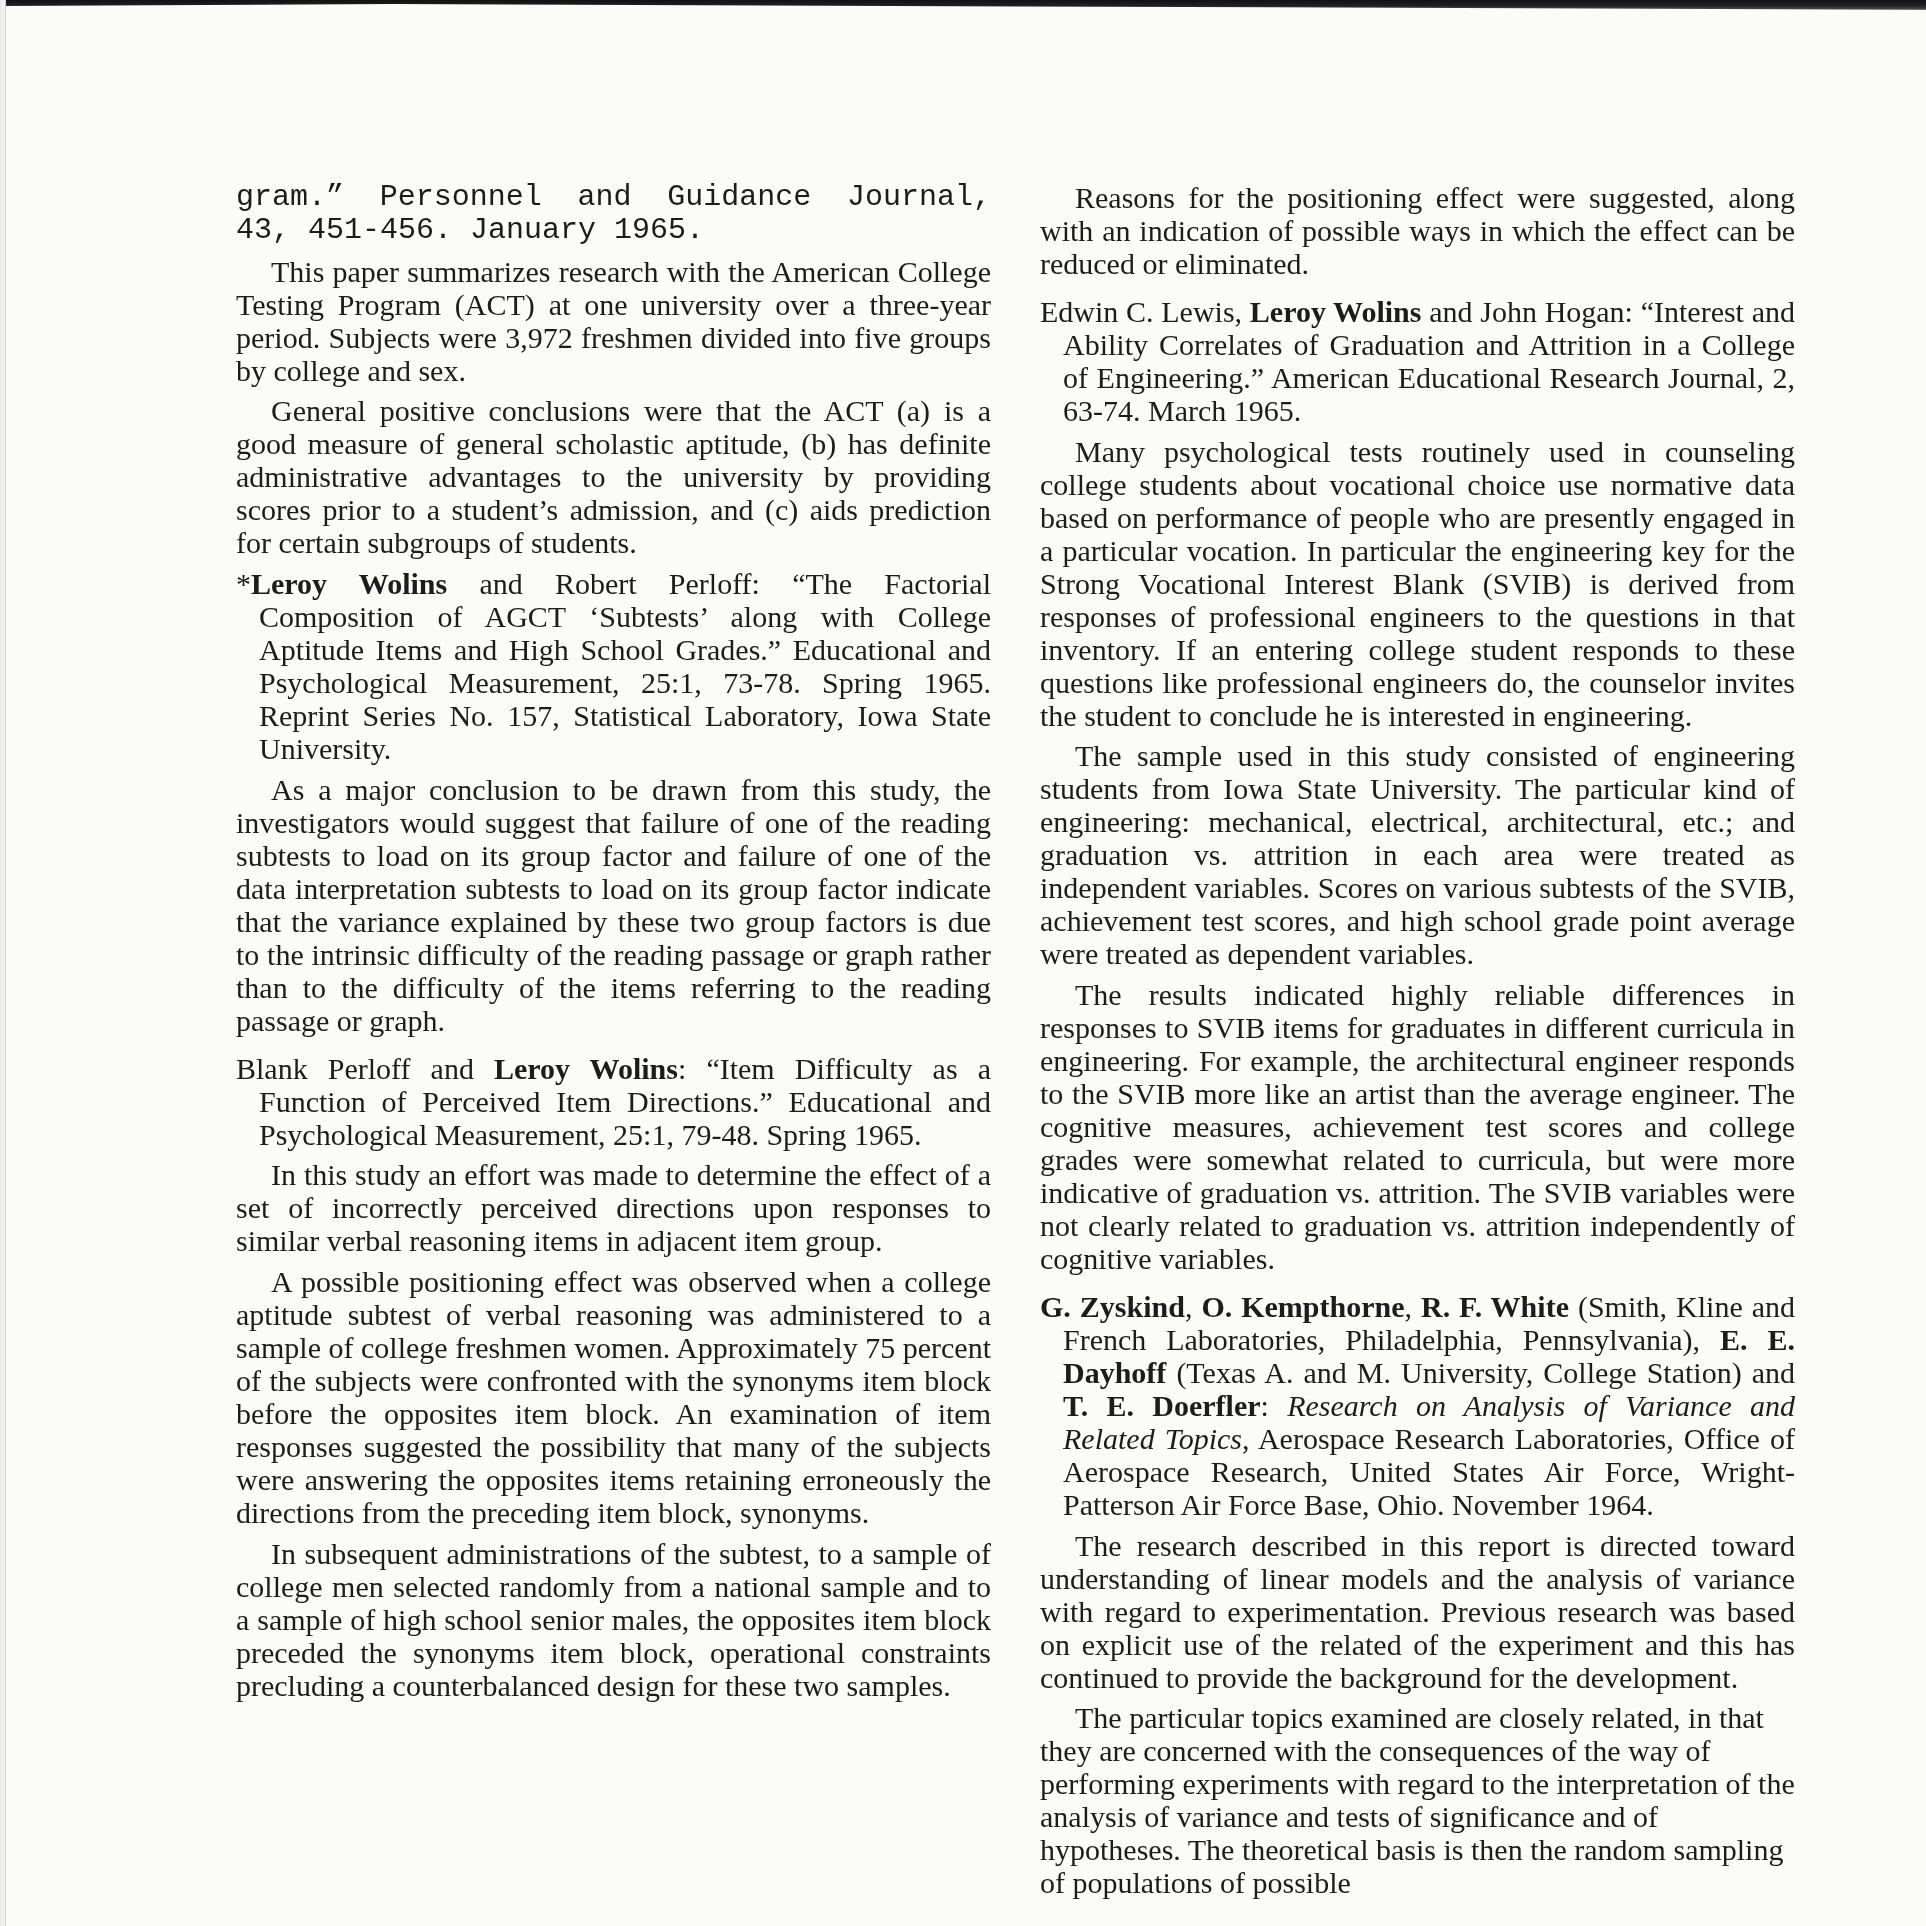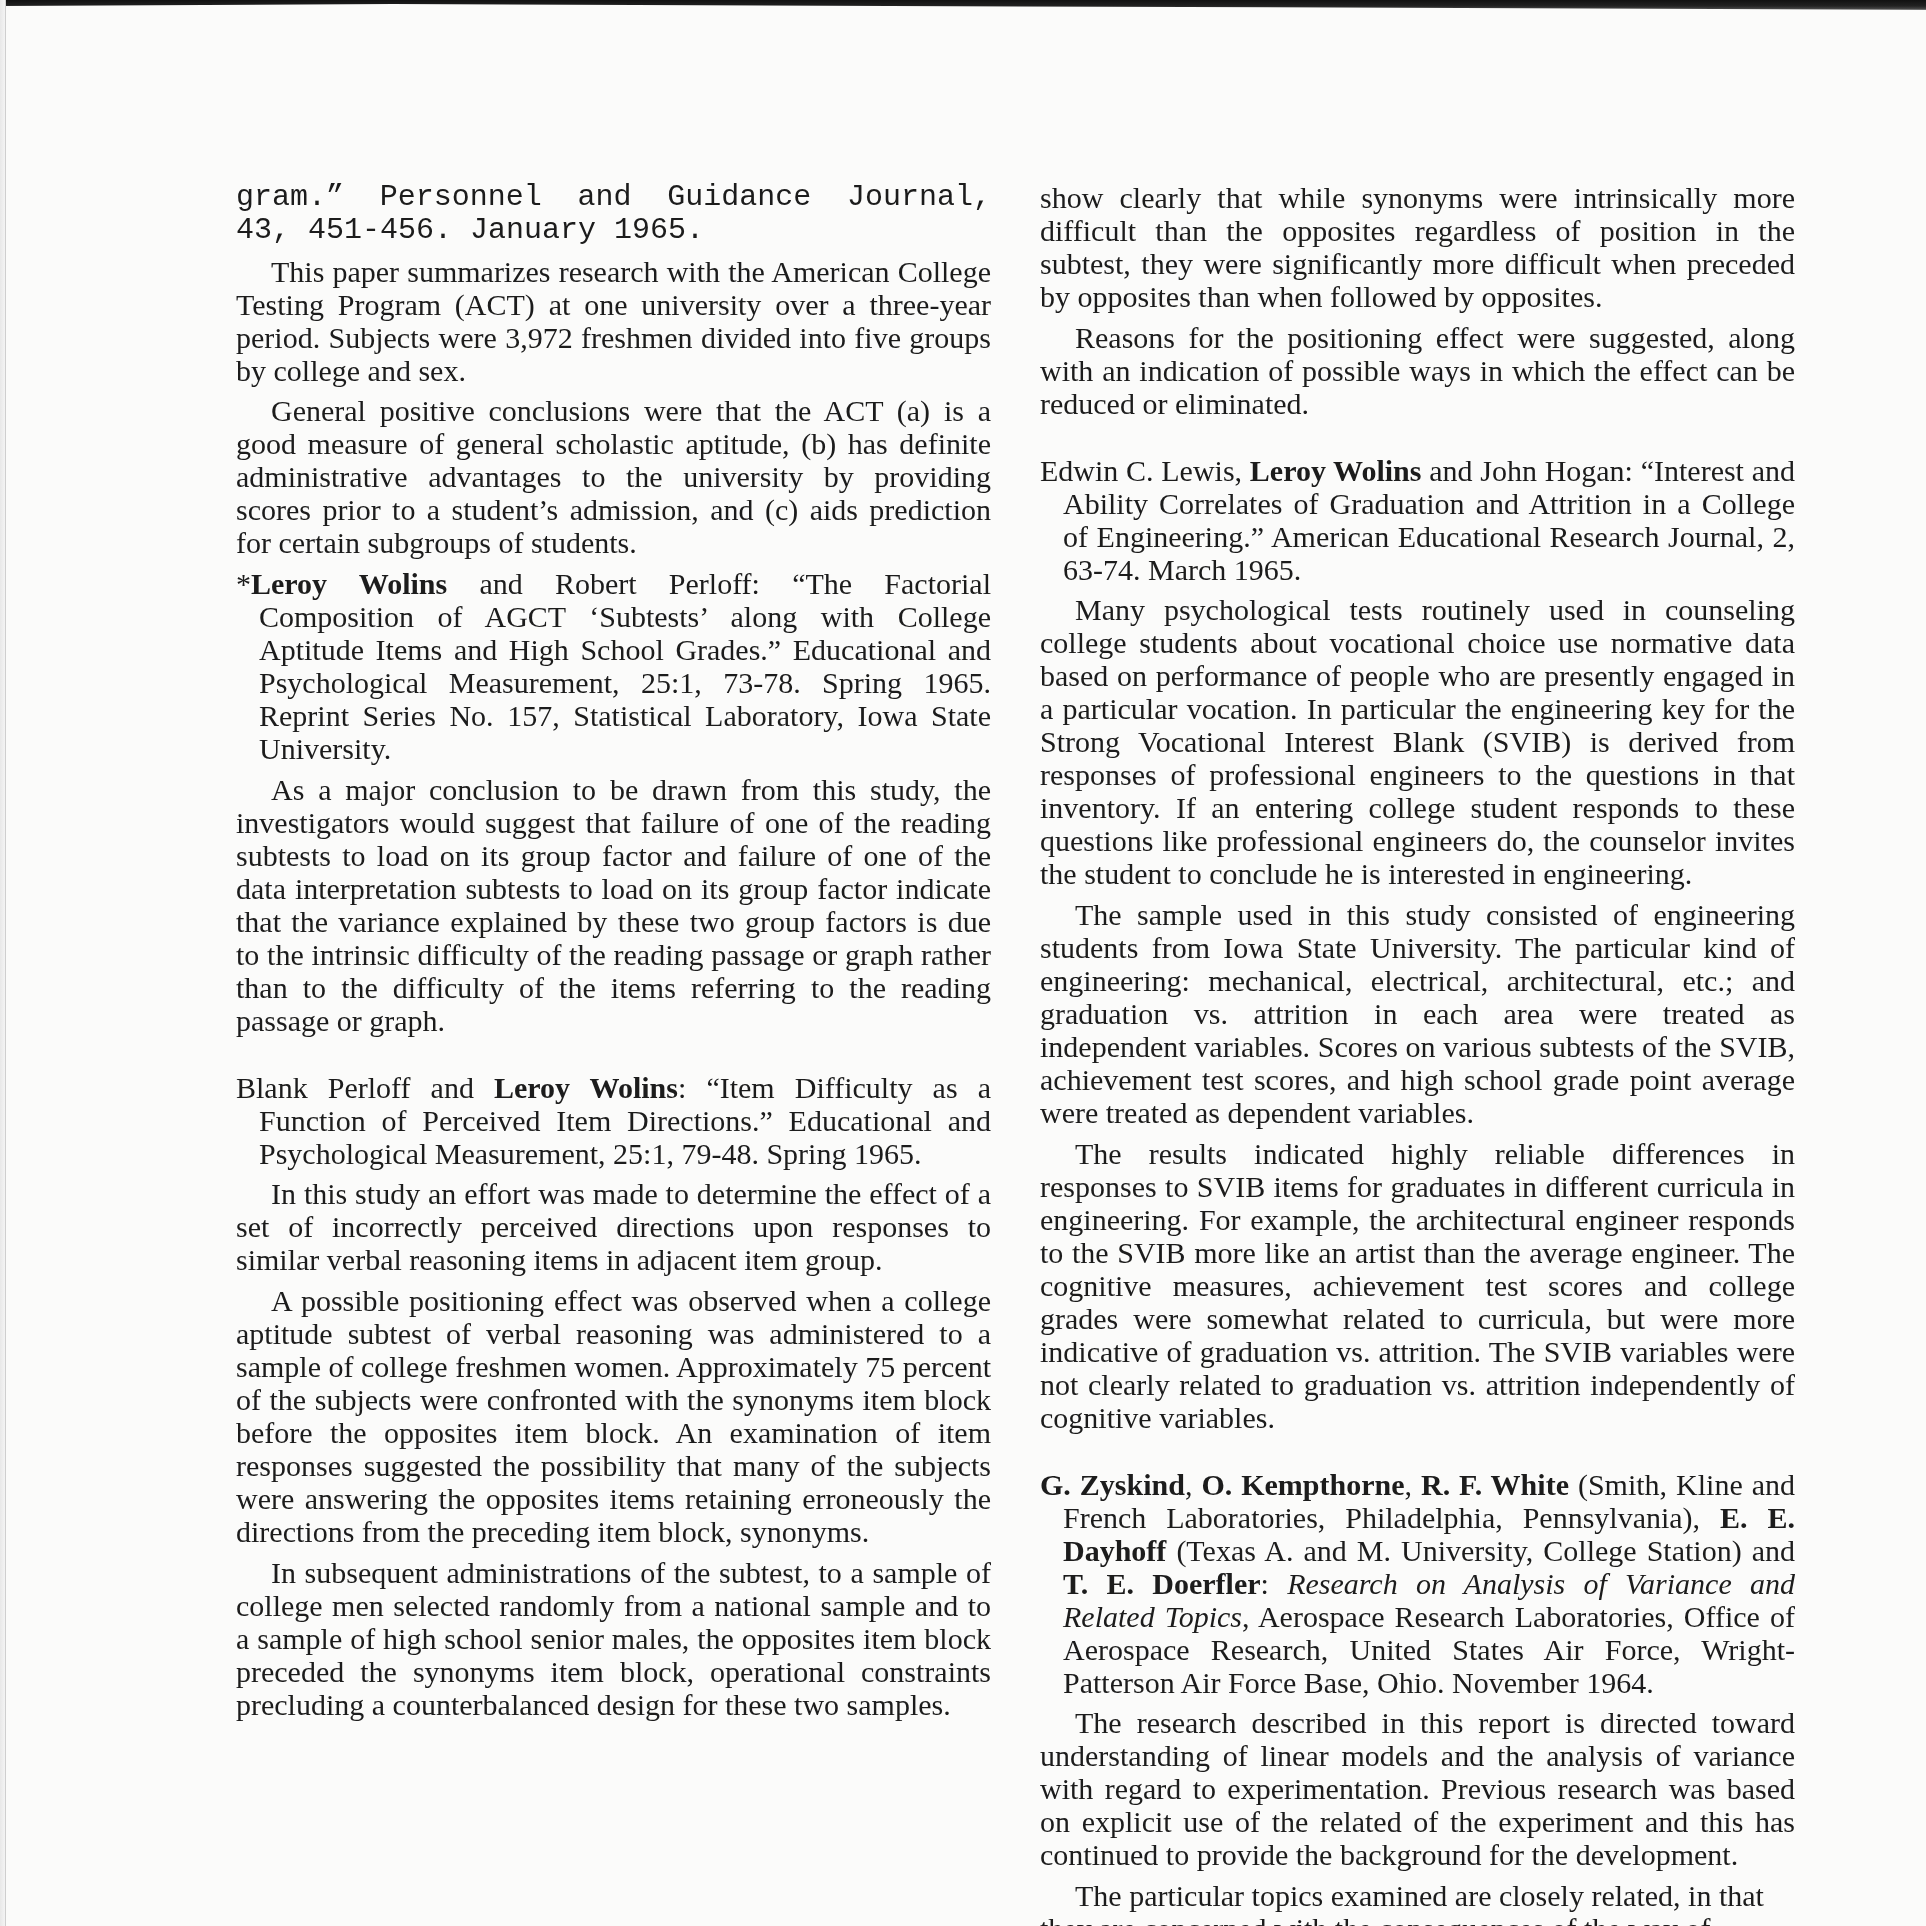--- a/index.html
+++ b/index.html
@@ -24,21 +24,21 @@
     font-size: 30px; line-height: 33px;
     text-align: justify; hyphens: manual;
   }
   .col-left { left: 236px; }
   .col-right { left: 1040px; }
   p { margin: 0 0 7.7px 0; text-indent: 35px; }
   p.cont { text-indent: 0; }
   .cite {
     margin: 0 0 7.7px 0; padding-left: 23px; text-indent: -23px;
   }
-  .cite.gap-top { margin-top: 34px; }
+  .cite.gap-top { margin-top: 15px; }
   .bold { font-weight: bold; }
   .ital { font-style: italic; }
 </style>
 </head>
 <body>
 
 <div class="top-edge"></div>
 <div class="left-edge"></div>
 
 <div class="column col-left">
@@ -56,21 +56,20 @@
   <div class="cite gap-top">
     <span>Blank Perloff and </span><span class="bold">Leroy Wolins</span><span>: “Item Difficulty as a Function of Perceived Item Directions.” Educational and Psychological Measurement, 25:1, 79-48. Spring 1965.</span>
   </div>
   <p>In this study an effort was made to determine the effect of a set of incorrectly perceived directions upon responses to similar verbal reasoning items in adjacent item group.</p>
   <p>A possible positioning effect was observed when a college aptitude subtest of verbal reasoning was administered to a sample of college freshmen women. Approximately 75 percent of the subjects were confronted with the synonyms item block before the opposites item block. An examination of item responses suggested the possibility that many of the subjects were answering the opposites items retaining erroneously the directions from the preceding item block, synonyms.</p>
   <p>In subsequent administrations of the subtest, to a sample of college men selected randomly from a national sample and to a sample of high school senior males, the opposites item block preceded the synonyms item block, operational constraints precluding a counterbalanced design for these two samples.</p>
 
 </div>
 
 <div class="column col-right">
-  <p class="cont">show clearly that while synonyms were intrinsically more difficult than the opposites regardless of position in the subtest, they were significantly more difficult when preceded by opposites than when followed by opposites.</p>
   <p>Reasons for the positioning effect were suggested, along with an indication of possible ways in which the effect can be reduced or eliminated.</p>
 
   <div class="cite gap-top">
     <span>Edwin C. Lewis, </span><span class="bold">Leroy Wolins</span><span> and John Hogan: “Interest and Ability Correlates of Graduation and Attrition in a College of Engineering.” American Educational Research Journal, 2, 63-74. March 1965.</span>
   </div>
   <p>Many psychological tests routinely used in counseling college students about vocational choice use normative data based on performance of people who are presently engaged in a particular vocation. In particular the engineering key for the Strong Vocational Interest Blank (SVIB) is derived from responses of professional engineers to the questions in that inventory. If an entering college student responds to these questions like professional engineers do, the counselor invites the student to conclude he is interested in engineering.</p>
   <p>The sample used in this study consisted of engineering students from Iowa State University. The particular kind of engineering: mechanical, electrical, architectural, etc.; and graduation vs. attrition in each area were treated as independent variables. Scores on various subtests of the SVIB, achievement test scores, and high school grade point average were treated as dependent variables.</p>
   <p>The results indicated highly reliable differences in responses to SVIB items for graduates in different curricula in engineering. For example, the architectural engineer responds to the SVIB more like an artist than the average engineer. The cognitive measures, achievement test scores and college grades were somewhat related to curricula, but were more indicative of graduation vs. attrition. The SVIB variables were not clearly related to graduation vs. attrition independently of cognitive variables.</p>
 
   <div class="cite gap-top">

